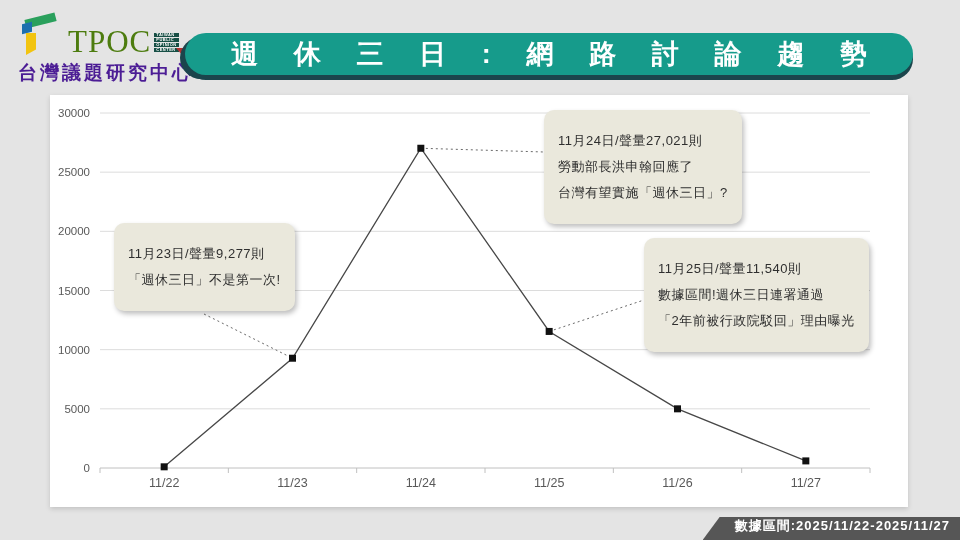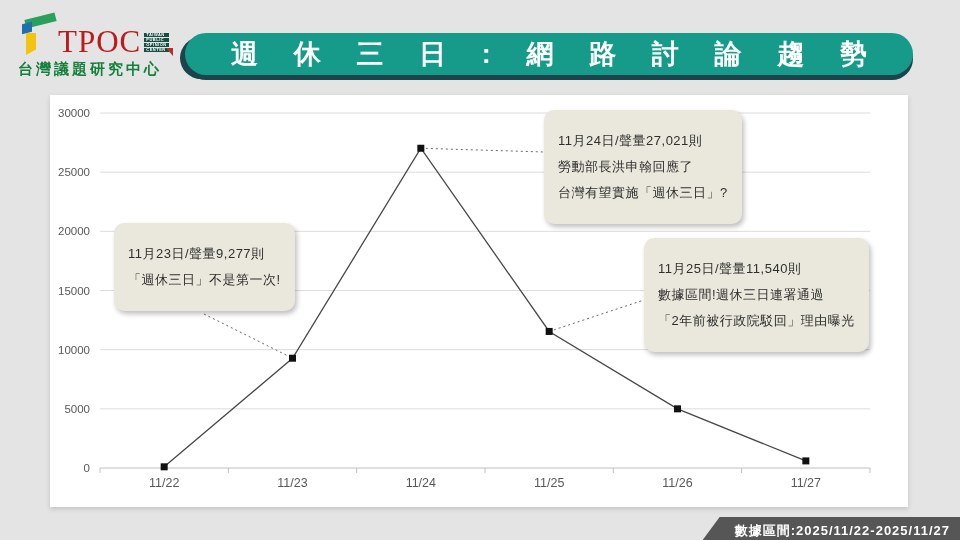--- a/index.html
+++ b/index.html
@@ -8,42 +8,42 @@
     background:#e4e4e4;
     font-family:"Liberation Sans","DejaVu Sans",sans-serif;
   }
   
   .logo{position:absolute;left:18px;top:10px;width:170px;}
   .logo-top{display:flex;align-items:flex-end;height:46px;}
   .logo-mark{position:relative;width:40px;height:46px;flex:0 0 40px;}
   .lm-green{position:absolute;left:7px;top:6px;width:31px;height:9px;background:#2aa05c;transform:rotate(-14deg);}
   .lm-blue{position:absolute;left:4px;top:13px;width:10px;height:10px;background:#1d6fae;transform:skewY(-14deg);}
   .lm-yellow{position:absolute;left:8px;top:23px;width:10px;height:22px;background:#f2c410;clip-path:polygon(0 0,100% 0,100% 75%,0 100%);}
-  .logo-brand{font-family:"Liberation Serif","DejaVu Serif",serif;font-size:31px;line-height:0.95;color:#b91c1c;letter-spacing:1px;}
+  .logo-brand{font-family:"Liberation Serif","DejaVu Serif",serif;font-size:31px;line-height:0.95;color:#4d7c0f;letter-spacing:1px;margin-left:10px;}
   .logo-block{position:relative;display:flex;flex-direction:column;gap:1px;margin-left:3px;margin-bottom:4px;}
   .logo-block .row{background:#174f45;color:#ffffff;font-size:4px;line-height:4px;padding:0 2px;font-weight:bold;letter-spacing:0.5px;}
   .lm-red{position:absolute;right:-4px;bottom:-4px;width:0;height:0;border-left:7px solid transparent;border-top:8px solid #b23030;}
-  .logo-org{margin-top:4px;font-size:15px;font-weight:bold;letter-spacing:3px;color:#15803d;white-space:nowrap;}
+  .logo-org{margin-top:4px;font-size:19px;font-weight:bold;letter-spacing:3px;color:#4c1d95;white-space:nowrap;}
   
   .title-pill{position:absolute;left:185px;top:33px;width:728px;height:42px;border-radius:21px;}
   .title-text{display:flex;justify-content:space-between;align-items:center;height:100%;padding:0 46px;
     color:#ffffff;font-size:27px;font-weight:bold;}
   
   .card{position:absolute;left:50px;top:95px;width:858px;height:412px;background:#ffffff;
     box-shadow:0 2px 5px rgba(0,0,0,0.15);}
   .card svg{position:absolute;left:0;top:0;}
   
   .callout{position:absolute;background:#eae8dc;border-radius:10px;padding:18px 14px;
     box-shadow:2px 3px 5px rgba(0,0,0,0.25);font-size:13px;color:#2f2f2f;}
   .callout .line{line-height:26px;white-space:nowrap;letter-spacing:0.5px;}
   #callout-left{left:64px;top:128px;}
   #callout-top{left:494px;top:15px;}
   #callout-right{left:594px;top:143px;}
   
-  .footer{position:absolute;right:0;bottom:0;height:23px;display:flex;align-items:flex-end;
+  .footer{position:absolute;right:0;bottom:0;height:23px;display:flex;align-items:flex-start;
     color:#ffffff;font-size:13px;font-weight:bold;letter-spacing:1px;
     padding:0 10px 0 32px;clip-path:polygon(17px 0,100% 0,100% 100%,0 100%);}
 </style>
 </head>
 <body style="background: rgb(228, 228, 228);">
 
 <div class="logo">
   <div class="logo-top">
     <div class="logo-mark">
       <span class="lm-green"></span>

